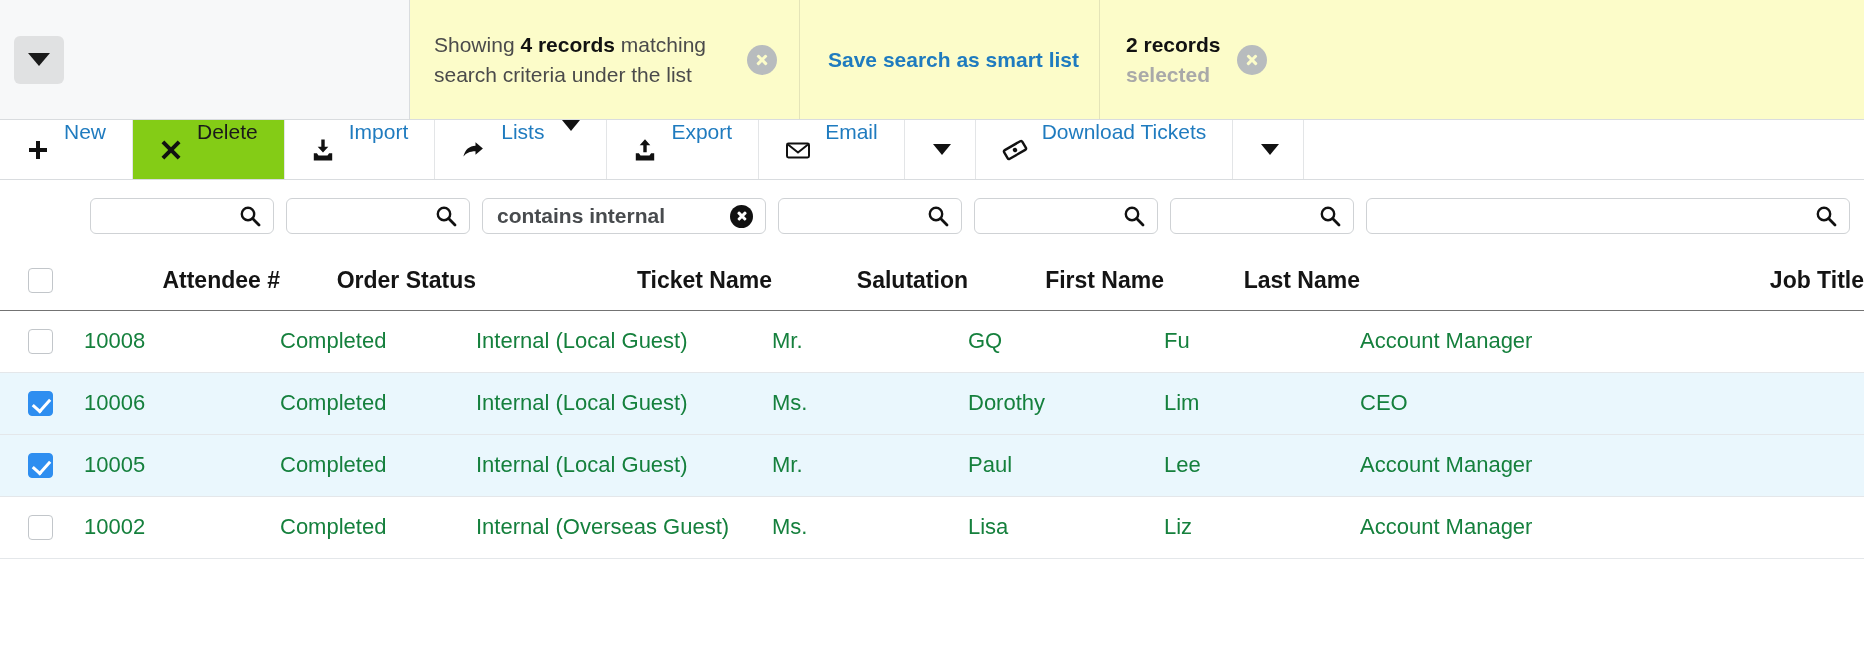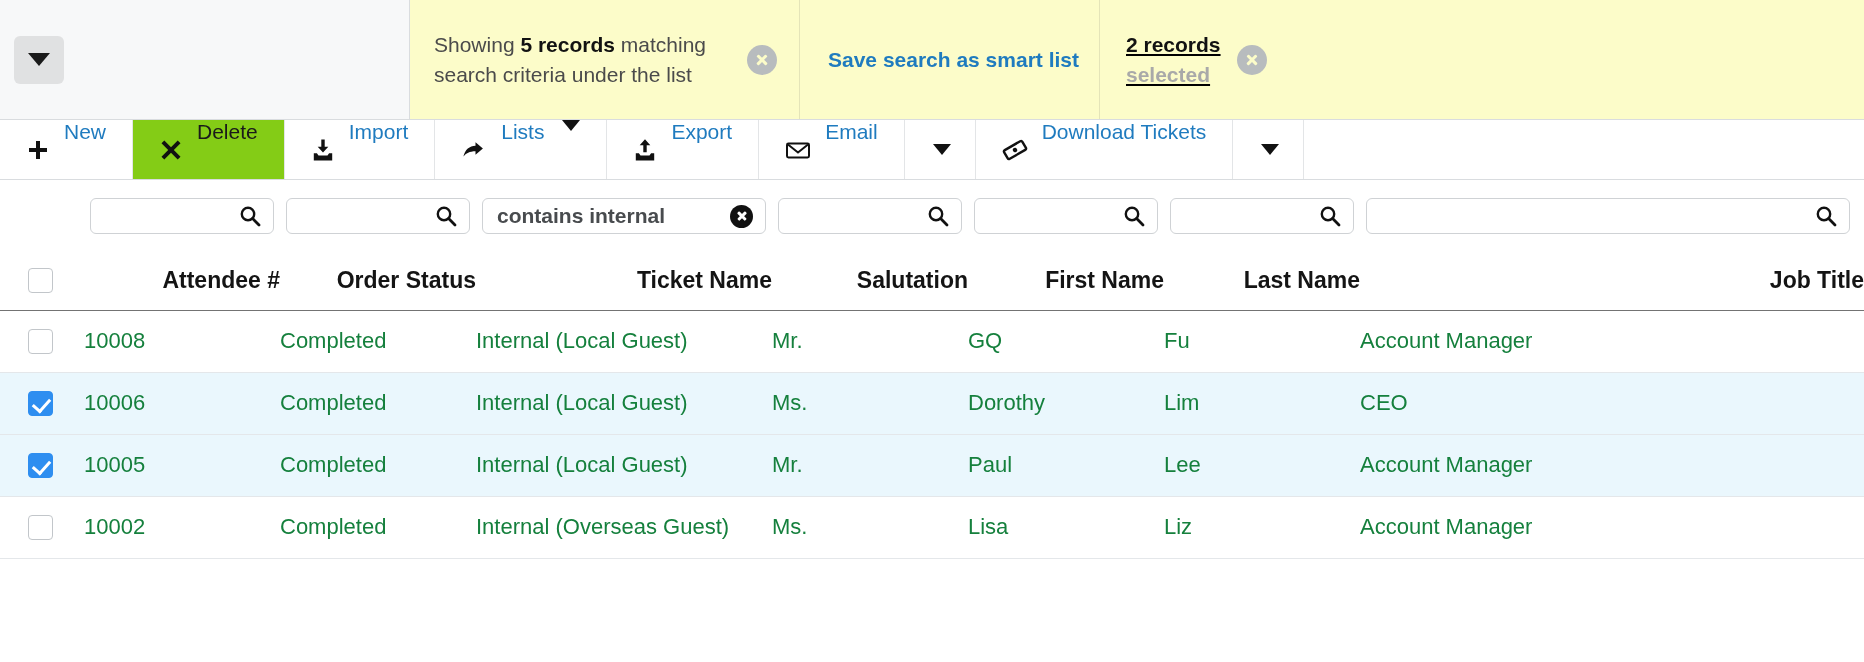--- a/index.html
+++ b/index.html
@@ -97,21 +97,20 @@
     cursor: pointer;
   }
   .y-selected {
     flex: 1 1 auto;
     padding: 0 22px 0 26px;
     gap: 16px;
   }
   .y-selected .sel-text {
     font-size: 21px;
     line-height: 1.42;
-    text-decoration: underline;
   }
   .y-selected .sel-text .n { font-weight: 700; color: #121212; }
   .y-selected .sel-text .s { font-weight: 600; color: #a9a9a9; display: block; }
 
   .x-circle {
     width: 30px; height: 30px;
     border-radius: 50%;
     background: #b8bcbe;
     position: relative;
     flex: 0 0 auto;
@@ -292,21 +291,21 @@
       <div class="caret-box">
         <span class="tri"></span>
       </div>
     </div>
 
     <div class="yellow-zone">
 
       <div class="y-cell y-showing">
         <div class="txt">
           <span class="reg">Showing</span>
-          <b>5 records</b>
+          <b>4 records</b>
           <span class="reg">matching search criteria under the list</span>
         </div>
         <span class="x-circle"></span>
       </div>
 
       <div class="y-cell y-save">
         <a href="#">Save search as smart list</a>
       </div>
 
       <div class="y-cell y-selected">

